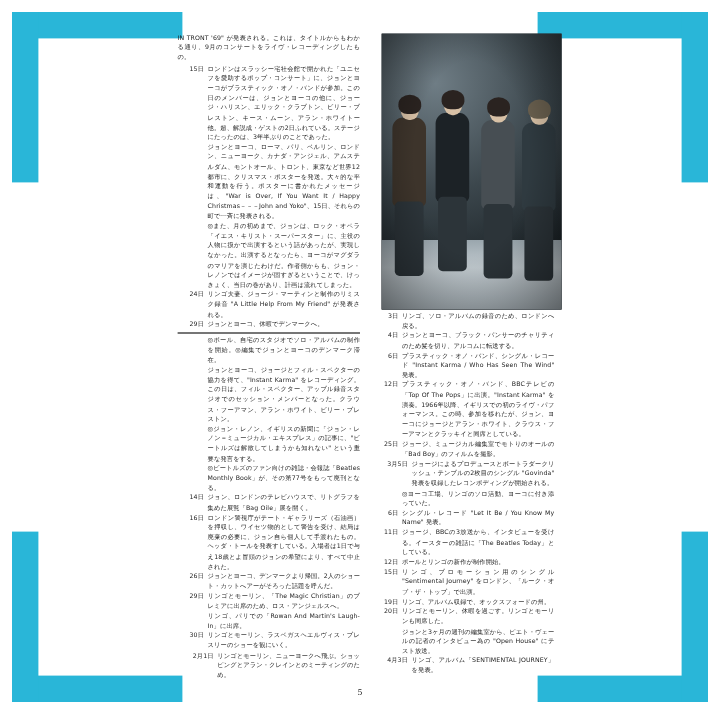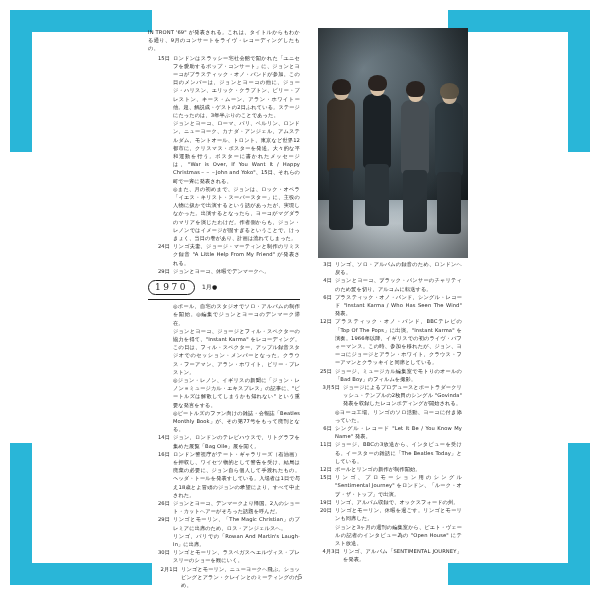--- a/index.html
+++ b/index.html
@@ -284,24 +284,20 @@
       </div>
       <div class="para">
         <div class="date">24日</div>
         <div class="txt">リンゴ夫妻、ジョージ・マーティンと制作のリミスク録音 "A Little Help From My Friend" が発表される。</div>
       </div>
       <div class="para">
         <div class="date">29日</div>
         <div class="txt">ジョンとヨーコ、休暇でデンマークへ。</div>
       </div>
 
-      <div class="year-row">
-        <span class="year-badge">1970</span>
-        <span class="year-month">1月●</span>
-      </div>
       <div class="rule"></div>
 
       <div class="para">
         <div class="date"></div>
         <div class="txt">◎ポール、自宅のスタジオでソロ・アルバムの制作を開始。◎編集でジョンとヨーコのデンマーク滞在。</div>
       </div>
       <div class="para">
         <div class="date"></div>
         <div class="txt">ジョンとヨーコ、ジョージとフィル・スペクターの協力を得て、"Instant Karma" をレコーディング。この日は、フィル・スペクター、アップル録音スタジオでのセッション・メンバーとなった。クラウス・フーアマン、アラン・ホワイト、ビリー・プレストン。</div>
       </div>

